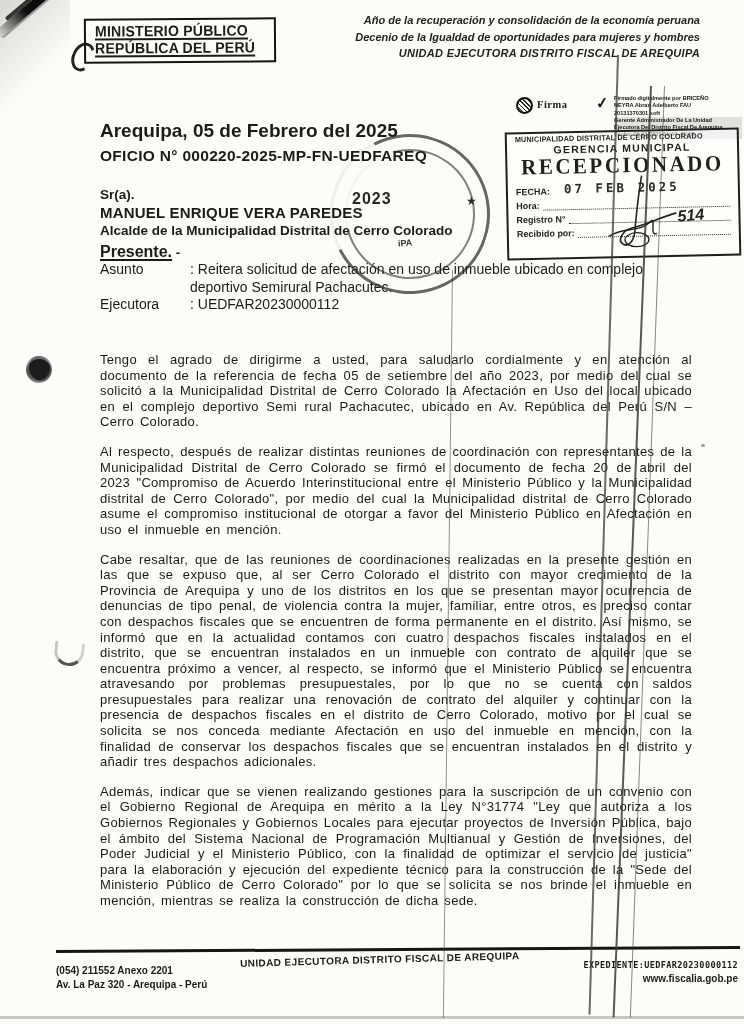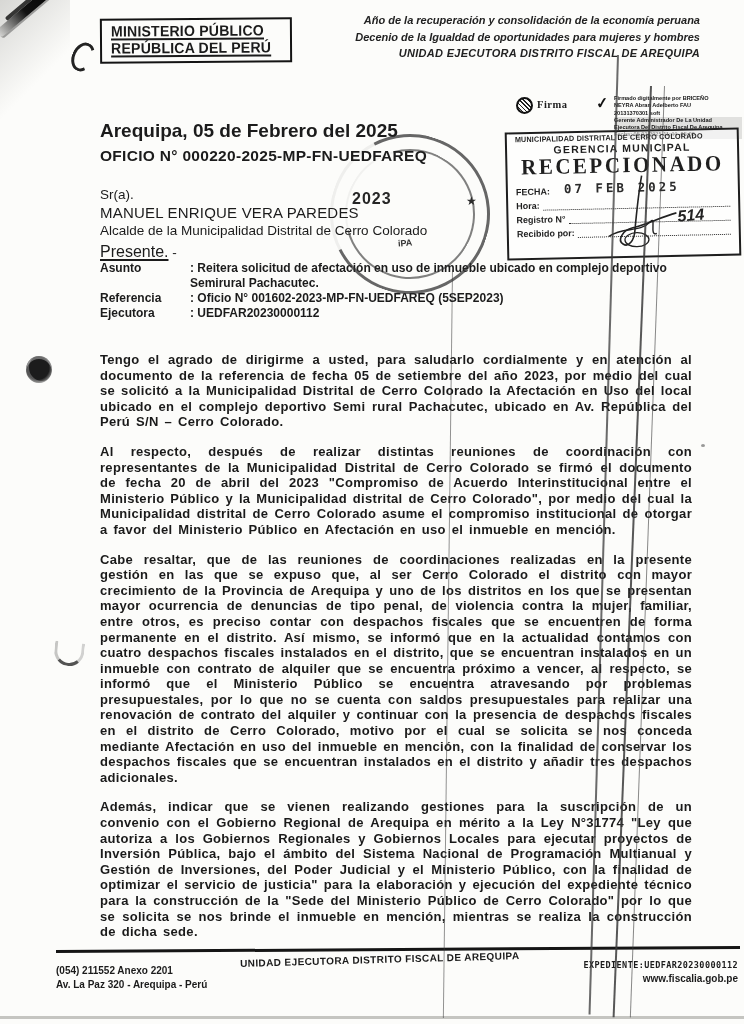--- a/index.html
+++ b/index.html
@@ -4,21 +4,21 @@
 <style>
   * { margin:0; padding:0; box-sizing:border-box; }
   html,body { background:#e8e8e6; }
   .page {
     position:relative; width:744px; height:1024px; margin:0 auto;
     background:#fcfcfa; overflow:hidden;
     font-family:"Liberation Sans", sans-serif; color:#1b1b1b;
   }
   
   .logo-box{
-    position:absolute; left:100px; top:18px; border:2.5px solid #141414;
+    position:absolute; left:84px; top:18px; border:2.5px solid #141414;
     padding:3px 9px 4px 9px; transform:rotate(-0.4deg);
   }
   .logo-box .l1,.logo-box .l2{
     display:block; font-weight:bold; font-size:15px; line-height:1.12;
     letter-spacing:.2px; transform:scaleX(.94); transform-origin:left;
     text-decoration:underline; text-decoration-thickness:1.5px; text-underline-offset:2px;
     white-space:nowrap;
   }
   .emblem-smudge{
     position:absolute; left:-2px; top:30px; width:118px; height:9px;
@@ -33,21 +33,21 @@
   }
   .motto{
     position:absolute; left:280px; top:12px; width:420px; text-align:right;
     font-size:11px; font-weight:bold; line-height:1.5; color:#222;
   }
   .motto .it{ font-style:italic; display:block; }
   .motto .unit{ display:block; font-style:italic; letter-spacing:.3px; }
   
   .date-line{ position:absolute; left:100px; top:120px; font-size:19px; font-weight:bold; }
   .oficio{ position:absolute; left:100px; top:147px; font-size:15.5px; font-weight:bold; letter-spacing:.3px; }
-  .addressee{ position:absolute; left:100px; top:186px; font-weight:normal; line-height:1.28; }
+  .addressee{ position:absolute; left:100px; top:186px; font-weight:bold; line-height:1.28; }
   .addressee .sal{ font-size:13.5px; display:block; }
   .addressee .name{ font-size:15px; display:block; letter-spacing:.2px; }
   .addressee .title{ font-size:13.5px; display:block; }
   .addressee .pres{ font-size:16px; display:inline-block; margin-top:2px;
     text-decoration:underline; text-decoration-thickness:1.5px; text-underline-offset:2px;}
   .addressee .pres-suffix{ font-size:13.5px; }
   
   .round-stamp-outer, .round-stamp-inner{
     position:absolute; border-radius:50%; pointer-events:none; z-index:4;
   }
@@ -93,27 +93,27 @@
   .firma-check{ position:absolute; left:596px; top:94px; font-size:15px; font-weight:bold; color:#111;
     transform:rotate(-6deg); z-index:2; }
   .firma-text{ position:absolute; left:614px; top:95px; width:128px; font-size:5.6px;
     font-weight:bold; line-height:1.3; color:#151515; z-index:2; }
   .firma-text span{ display:block; white-space:nowrap; overflow:hidden; }
   .firma-text span:nth-child(4),.firma-text span:nth-child(5),.firma-text span:nth-child(6){
     background:rgba(30,30,30,.12);
   }
   
   .meta{ position:absolute; left:100px; top:261px; width:596px; }
-  .meta .mrow{ display:flex; font-size:12px; font-weight:bold; line-height:1.25; }
+  .meta .mrow{ display:flex; font-size:14px; font-weight:normal; line-height:1.25; }
   .meta .mlabel{ width:90px; flex:0 0 90px; }
   .meta .mvalue{ flex:1; }
   
   .body-text{ position:absolute; left:100px; top:352px; width:592px; }
   .body-text p{
-    font-size:13px; font-weight:bold; line-height:15.6px; text-align:justify;
+    font-size:13px; font-weight:normal; line-height:15.6px; text-align:justify;
     letter-spacing:.3px; word-spacing:2px; color:#1a1a1a; margin-bottom:14px;
   }
   
   .footer-rule{ position:absolute; left:56px; top:948px; width:684px; height:3px;
     background:#151515; transform:rotate(-.35deg); }
   .footer-unit{ position:absolute; left:240px; top:954px; font-size:10px; font-weight:bold;
     letter-spacing:.4px; transform:rotate(-1.6deg); }
   .footer-left{ position:absolute; left:56px; top:964px; font-size:10px; font-weight:bold; line-height:1.35; }
   .footer-right{ position:absolute; right:6px; top:960px; text-align:right; line-height:1.4; }
   .footer-right .exp{ font-family:"DejaVu Sans Mono", monospace; font-size:8.5px; font-weight:bold; letter-spacing:.4px; display:block;}
@@ -220,24 +220,20 @@
       <ellipse cx="38" cy="66" rx="12" ry="7" fill="none" stroke="#222" stroke-width="1.3"></ellipse>
     </svg>
   </div>
 
   <div class="meta">
     <div class="mrow">
       <span class="mlabel">Asunto</span>
       <span class="mvalue">: Reitera solicitud de afectación en uso de inmueble ubicado en complejo deportivo Semirural Pachacutec.</span>
     </div>
     <div class="mrow">
-      <span class="mlabel">Referencia</span>
-      <span class="mvalue">: Oficio N° 001602-2023-MP-FN-UEDFAREQ (5SEP2023)</span>
-    </div>
-    <div class="mrow">
       <span class="mlabel">Ejecutora</span>
       <span class="mvalue">: UEDFAR20230000112</span>
     </div>
   </div>
 
   <div class="body-text">
     <p>Tengo el agrado de dirigirme a usted, para saludarlo cordialmente y en atención al documento de la referencia de fecha 05 de setiembre del año 2023, por medio del cual se solicitó a la Municipalidad Distrital de Cerro Colorado la Afectación en Uso del local ubicado en el complejo deportivo Semi rural Pachacutec, ubicado en Av. República del Perú S/N – Cerro Colorado.</p>
     <p>Al respecto, después de realizar distintas reuniones de coordinación con representantes de la Municipalidad Distrital de Cerro Colorado se firmó el documento de fecha 20 de abril del 2023 "Compromiso de Acuerdo Interinstitucional entre el Ministerio Público y la Municipalidad distrital de Cerro Colorado", por medio del cual la Municipalidad distrital de Cerro Colorado asume el compromiso institucional de otorgar a favor del Ministerio Público en Afectación en uso el inmueble en mención.</p>
     <p>Cabe resaltar, que de las reuniones de coordinaciones realizadas en la presente gestión en las que se expuso que, al ser Cerro Colorado el distrito con mayor crecimiento de la Provincia de Arequipa y uno de los distritos en los que se presentan mayor ocurrencia de denuncias de tipo penal, de violencia contra la mujer, familiar, entre otros, es preciso contar con despachos fiscales que se encuentren de forma permanente en el distrito. Así mismo, se informó que en la actualidad contamos con cuatro despachos fiscales instalados en el distrito, que se encuentran instalados en un inmueble con contrato de alquiler que se encuentra próximo a vencer, al respecto, se informó que el Ministerio Público se encuentra atravesando por problemas presupuestales, por lo que no se cuenta con saldos presupuestales para realizar una renovación de contrato del alquiler y continuar con la presencia de despachos fiscales en el distrito de Cerro Colorado, motivo por el cual se solicita se nos conceda mediante Afectación en uso del inmueble en mención, con la finalidad de conservar los despachos fiscales que se encuentran instalados en el distrito y añadir tres despachos adicionales.</p>
     <p>Además, indicar que se vienen realizando gestiones para la suscripción de un convenio con el Gobierno Regional de Arequipa en mérito a la Ley N°31774 "Ley que autoriza a los Gobiernos Regionales y Gobiernos Locales para ejecutar proyectos de Inversión Pública, bajo el ámbito del Sistema Nacional de Programación Multianual y Gestión de Inversiones, del Poder Judicial y el Ministerio Público, con la finalidad de optimizar el servicio de justicia" para la elaboración y ejecución del expediente técnico para la construcción de la "Sede del Ministerio Público de Cerro Colorado" por lo que se solicita se nos brinde el inmueble en mención, mientras se realiza la construcción de dicha sede.</p>

